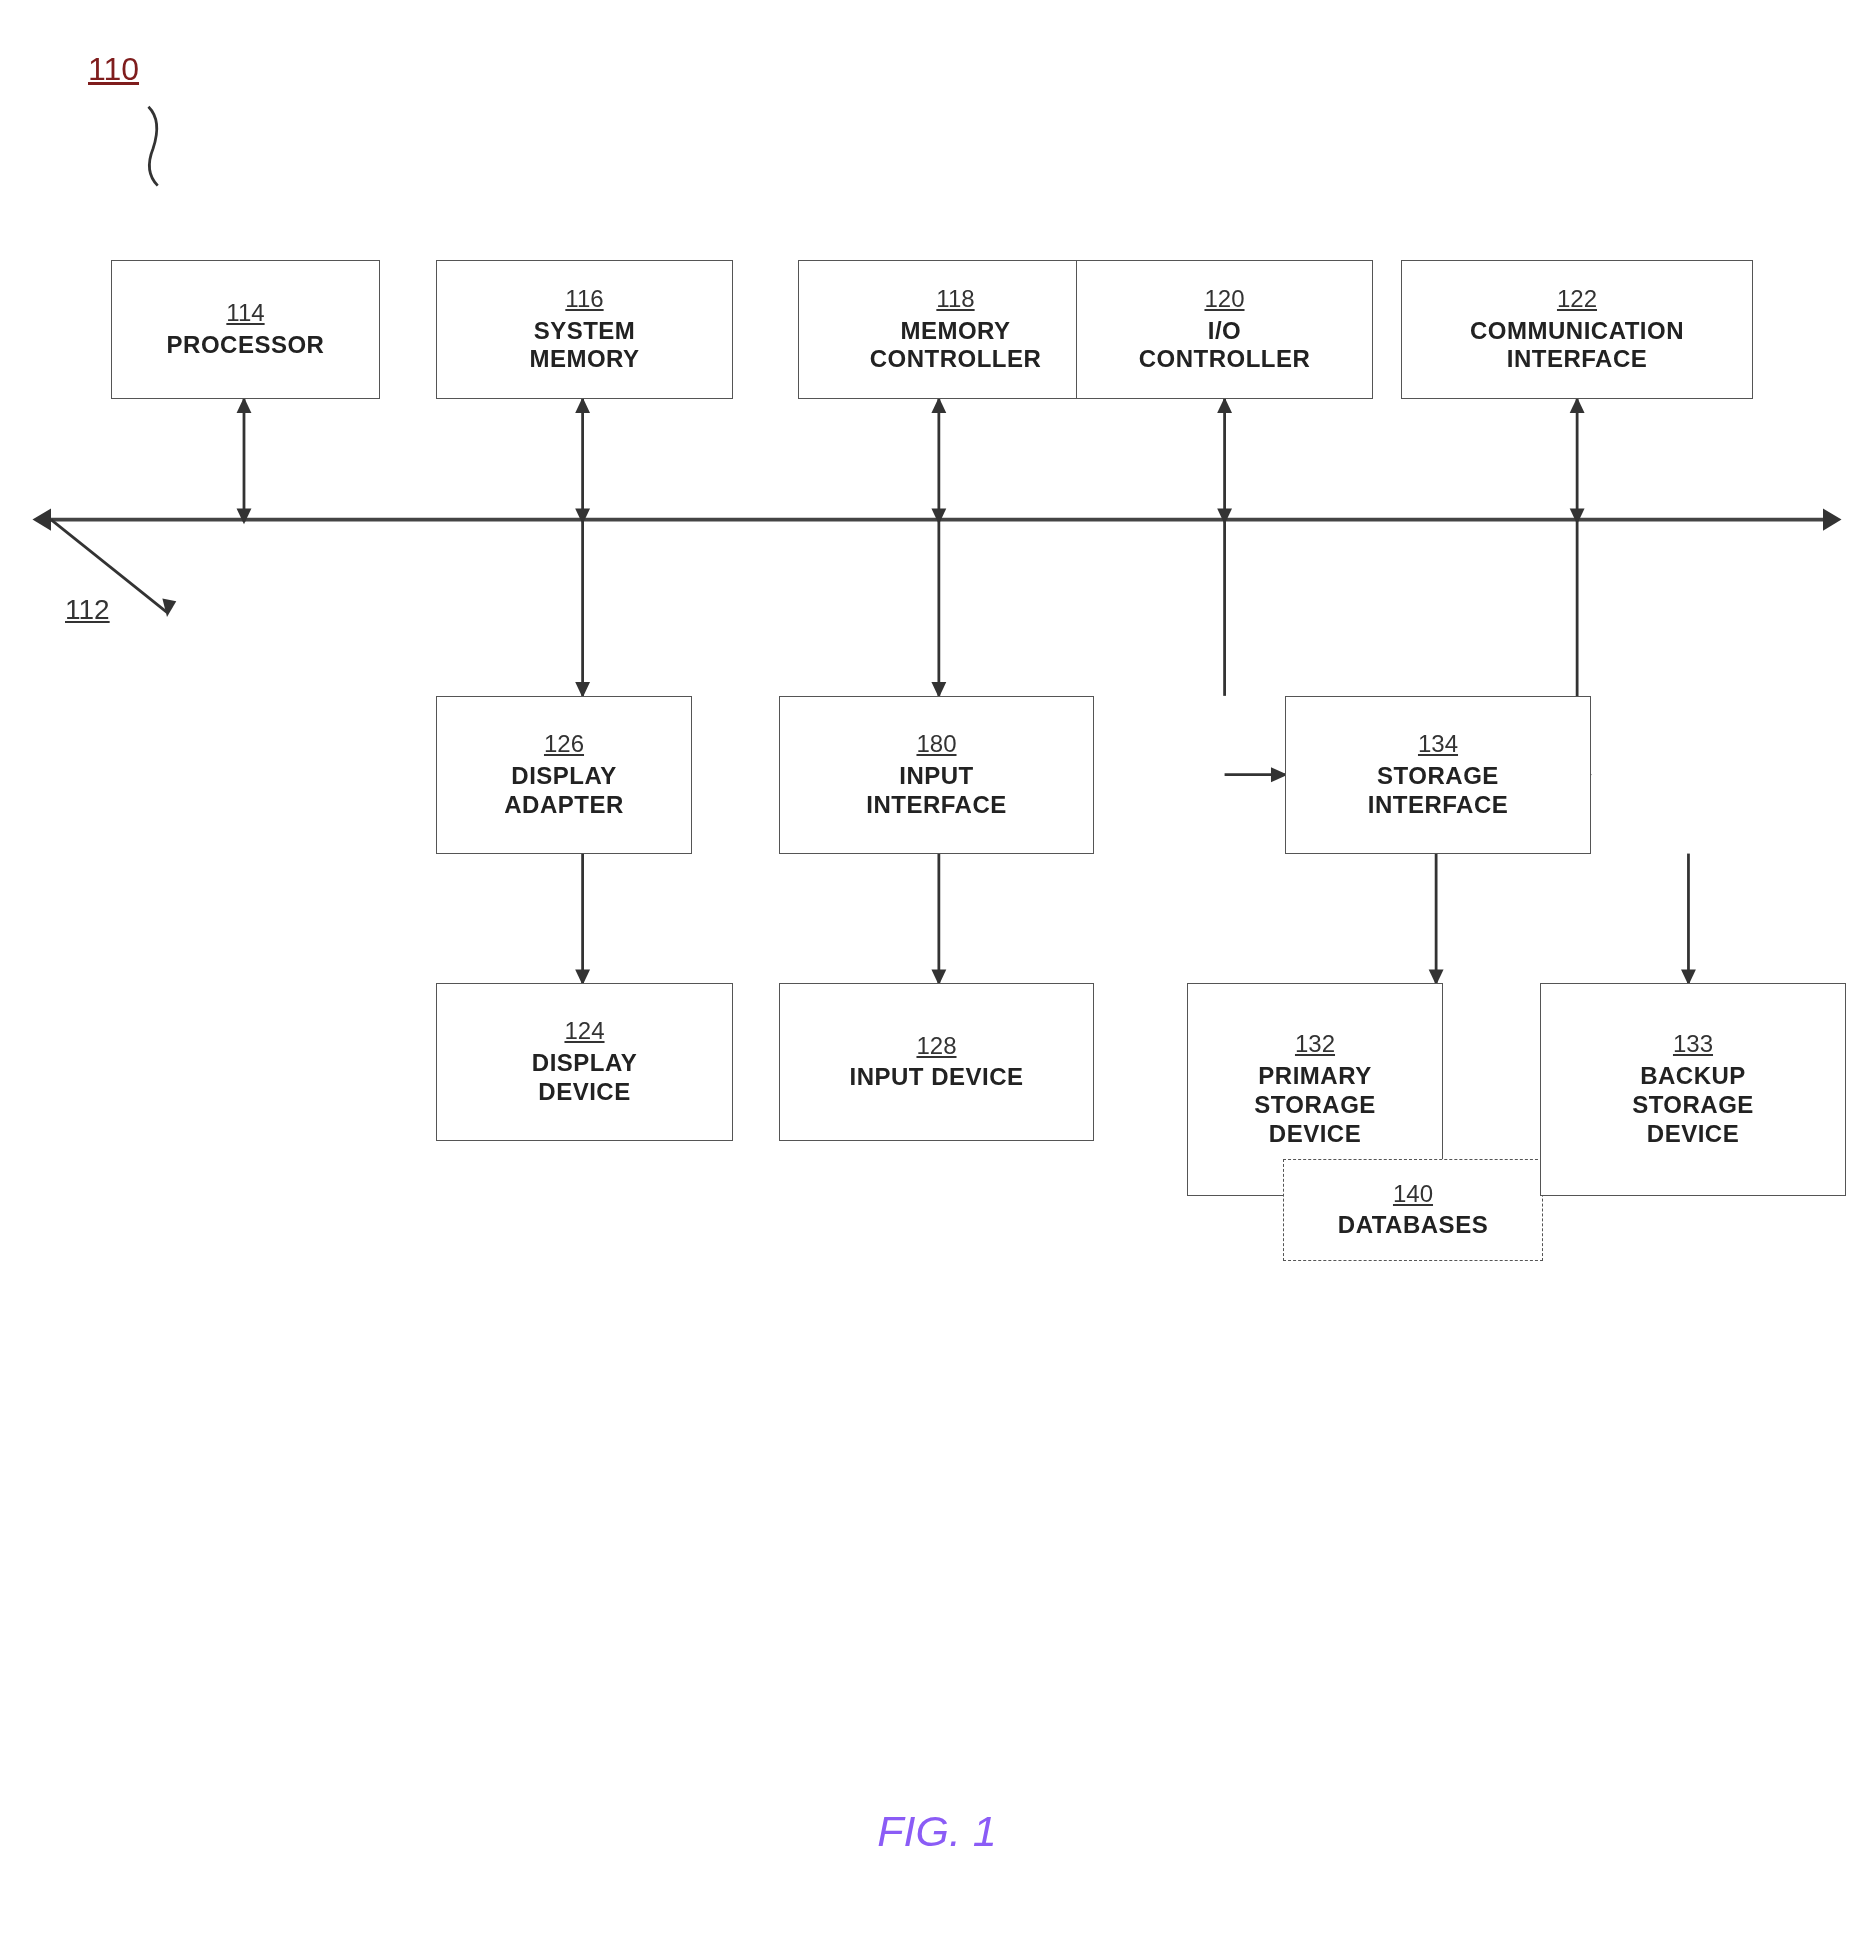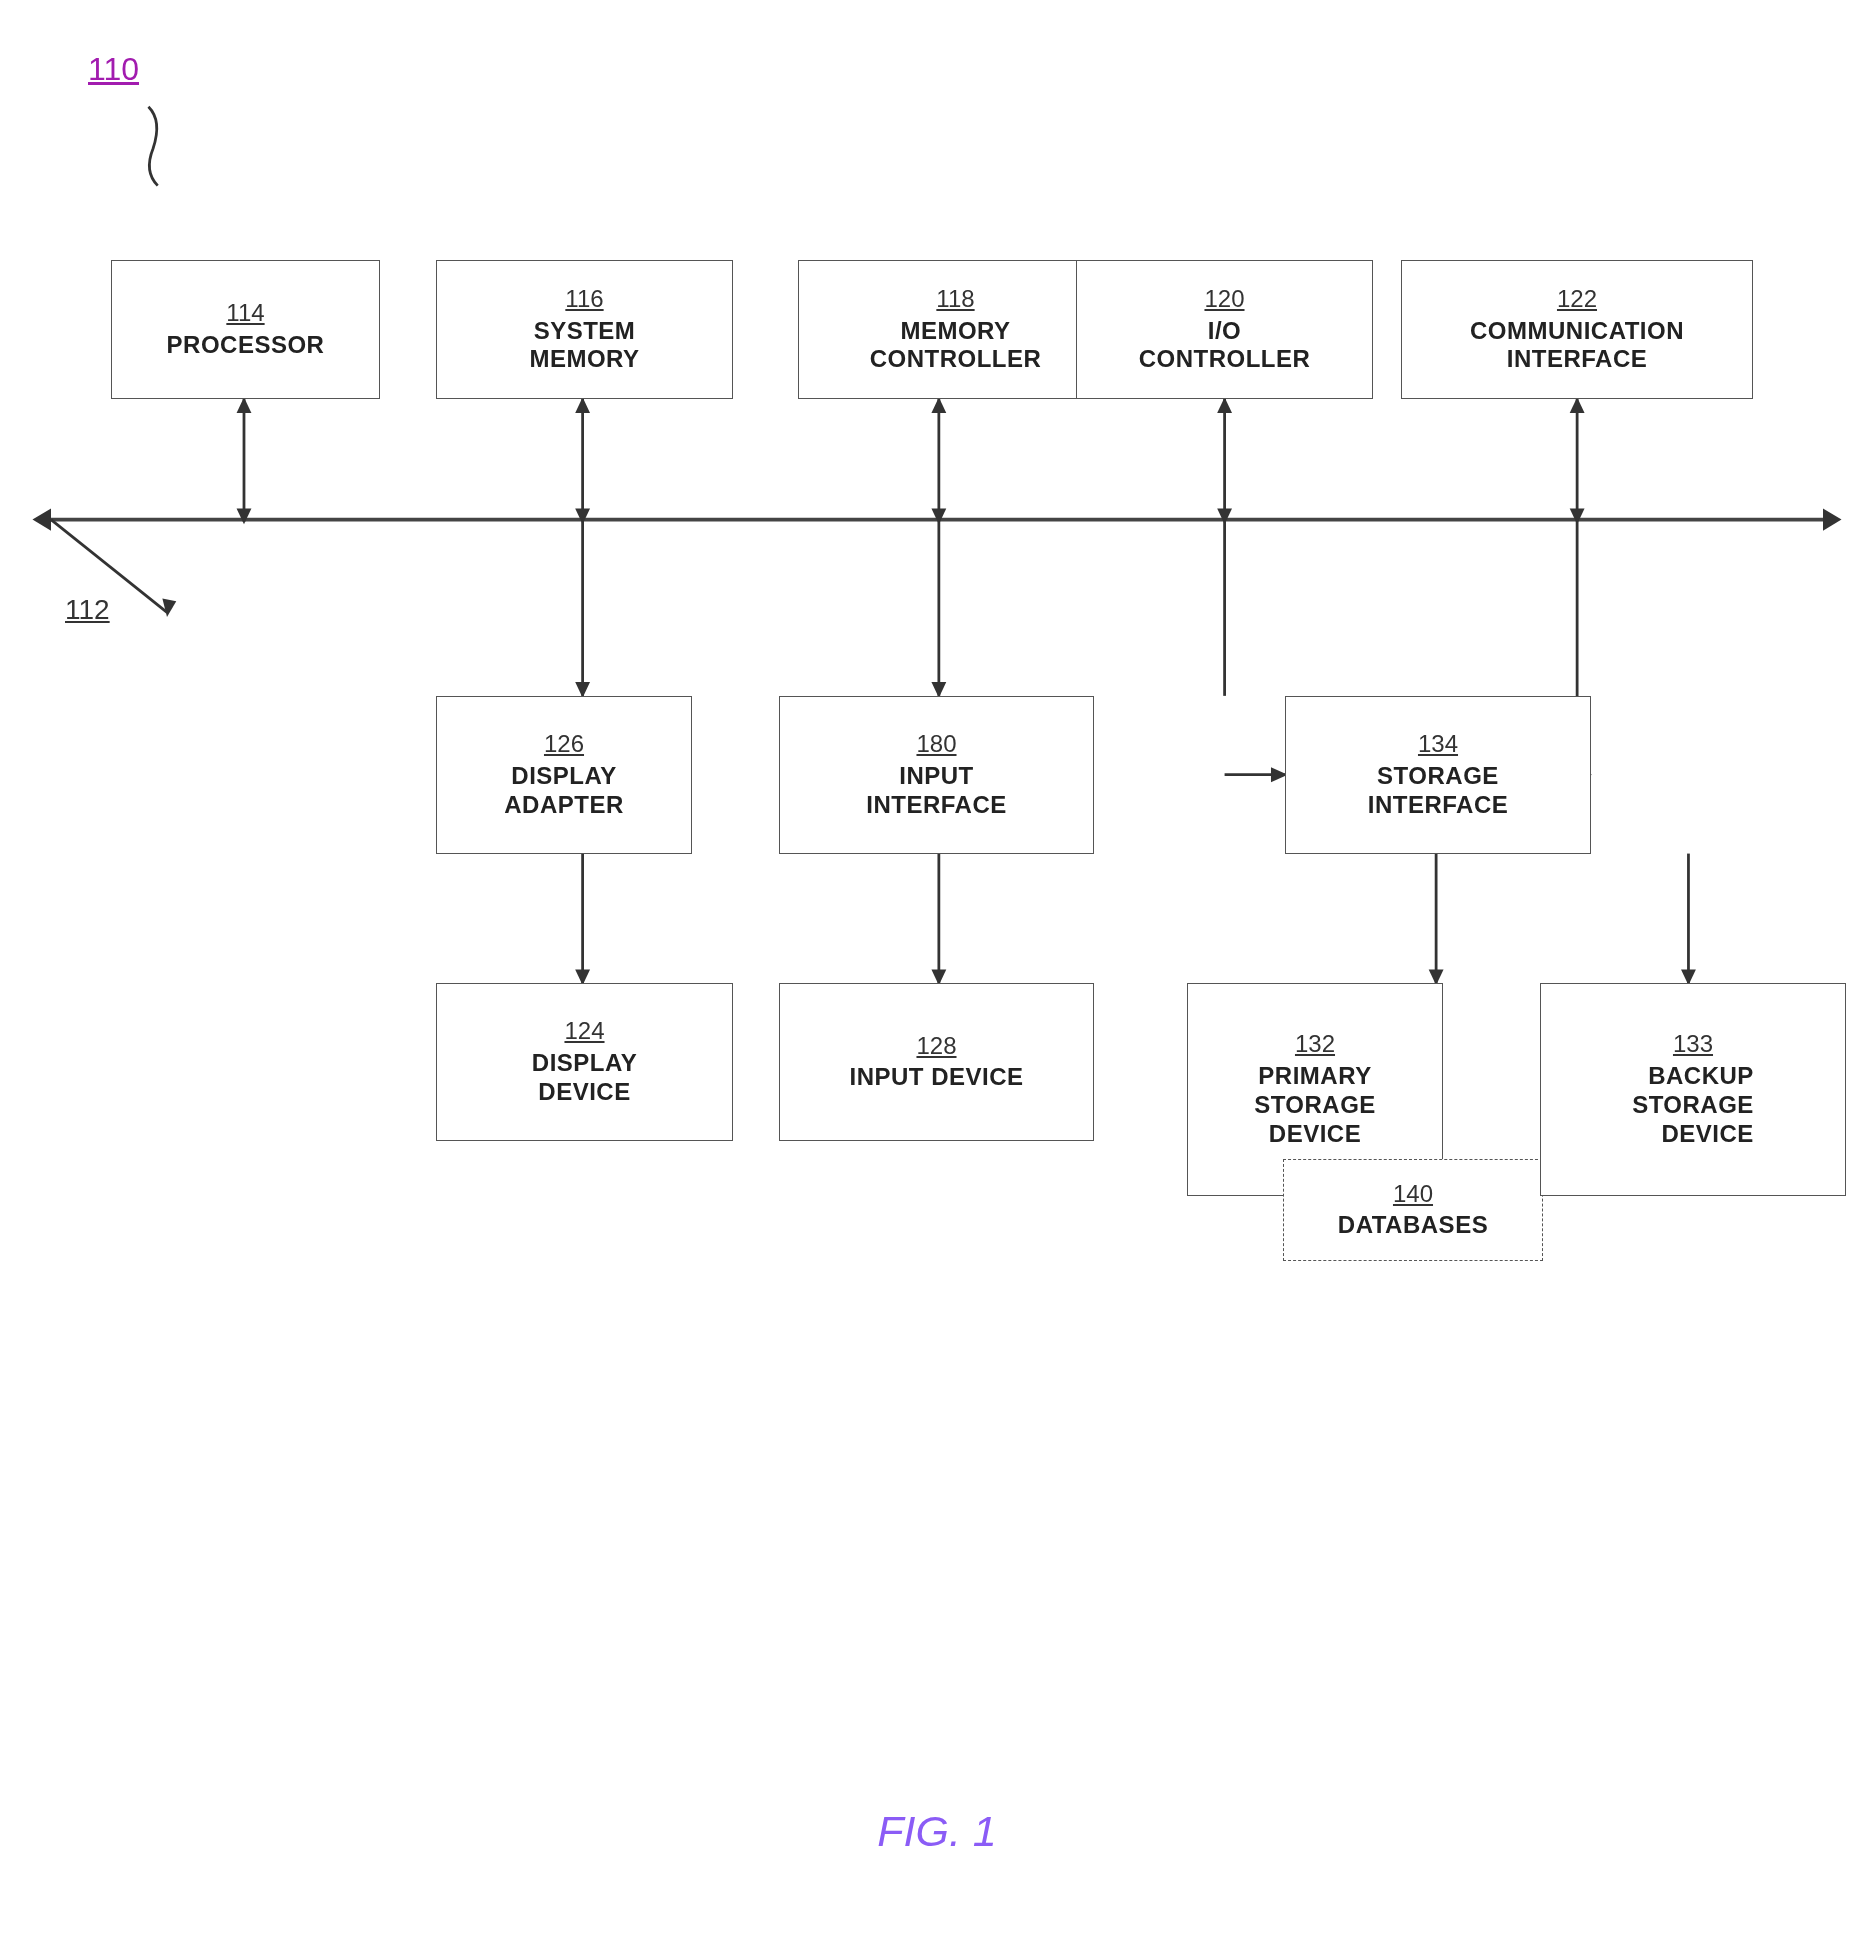--- a/index.html
+++ b/index.html
@@ -19,21 +19,21 @@
       width: 100%;
       height: 100%;
     }
 
     .label-110 {
       position: absolute;
       top: 51px;
       left: 88px;
       font-size: 32px;
       font-weight: normal;
-      color: #a21caf;
+      color: #7f1d1d;
       text-decoration: underline;
     }
 
     
     .box {
       position: absolute;
       border: 1.9px solid #555;
       background: #fff;
       text-align: center;
       display: flex;
@@ -250,21 +250,21 @@
 DEVICE</span>
   </div>
 
   <div class="box-dashed" style="left:1283px; top:1159px; width:260px; height:102px;">
     <span class="box-number">140</span>
     <span class="box-label">DATABASES</span>
   </div>
 
   <div class="box" style="left:1540px; top:983px; width:306px; height:213px;">
     <span class="box-number">133</span>
-    <span class="box-label" style="white-space:pre-line;text-align:right;">BACKUP
+    <span class="box-label" style="white-space:pre-line;">BACKUP
 STORAGE
 DEVICE</span>
   </div>
 
   <div class="fig-label">FIG. 1</div>
 
 </div>
 
 
 </body></html>

